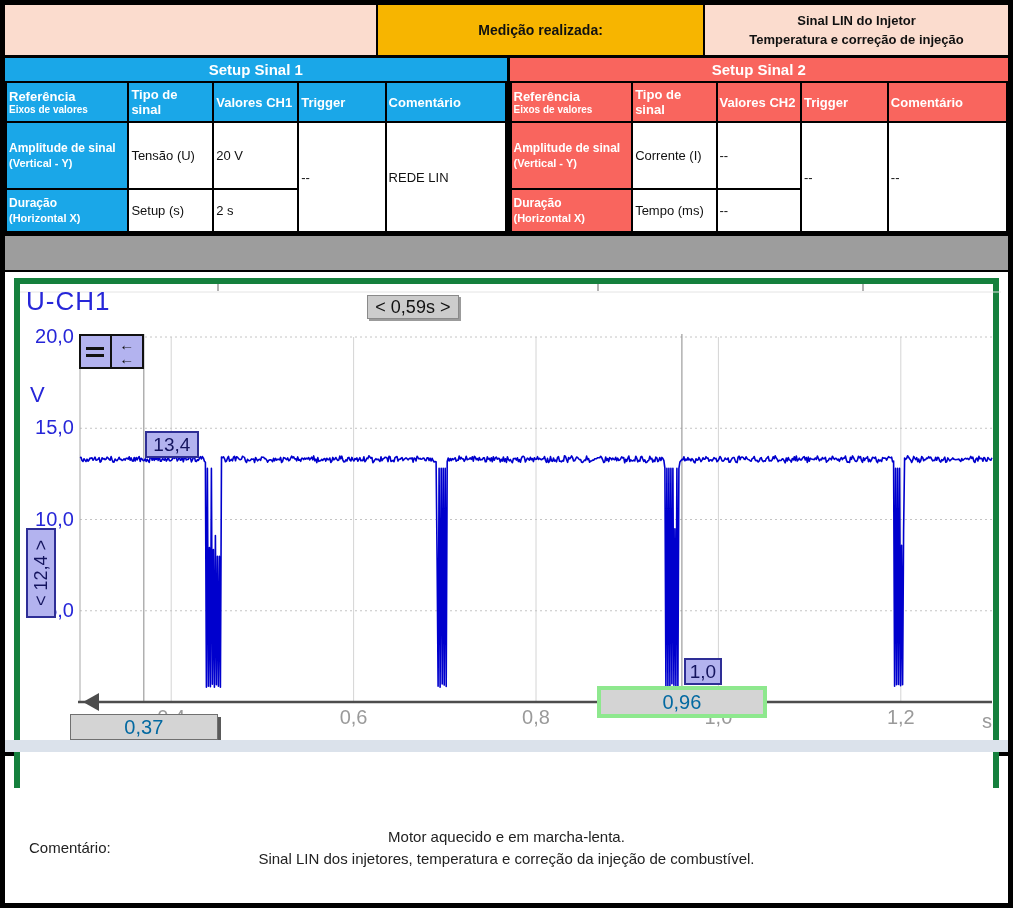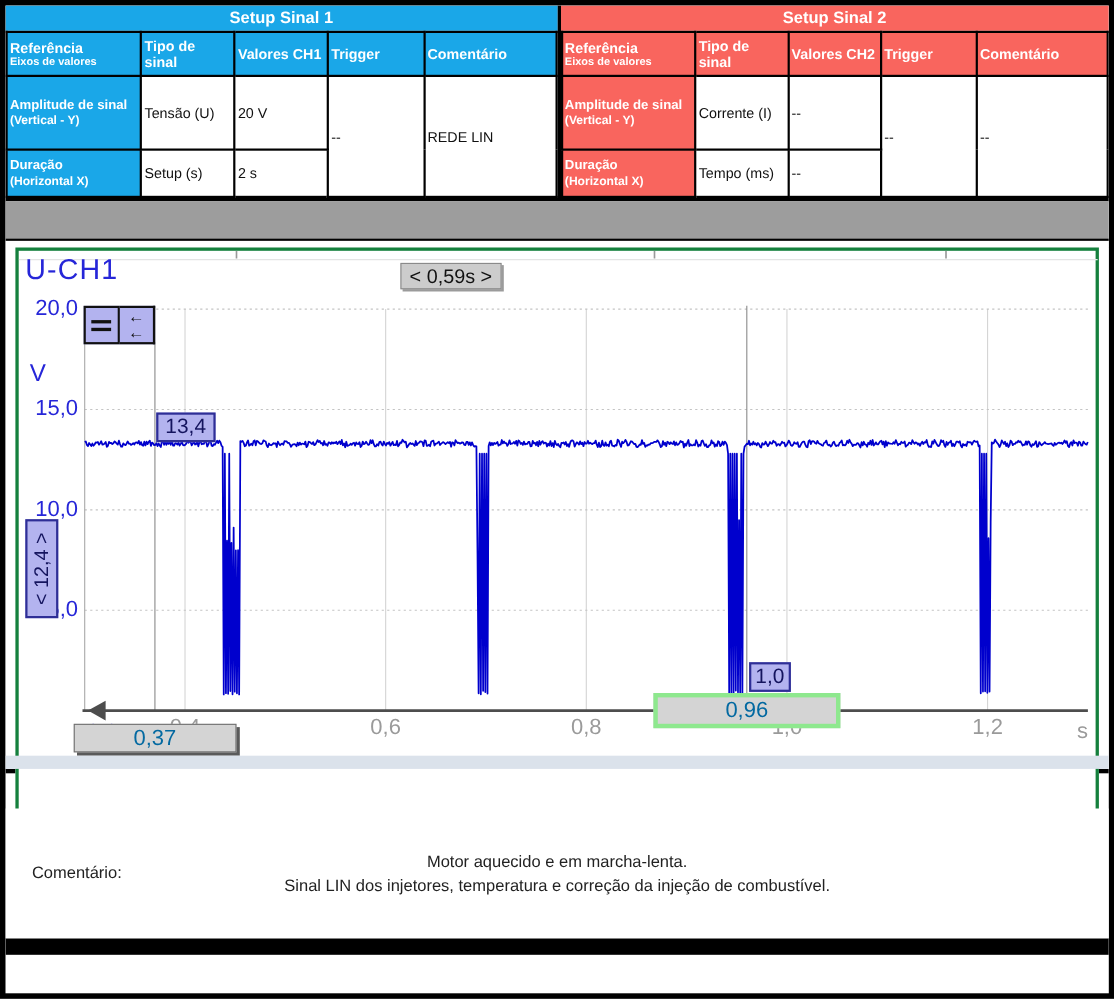--- a/index.html
+++ b/index.html
@@ -42,21 +42,21 @@
   td.cname .sub{display:block;font-size:11px;font-weight:bold;}
   td.val{background:#fff;color:#111;font-size:13px;}
 
   
   .gray-bar{height:36px;background:var(--gray-bar);border-bottom:2px solid #000;}
   .gap6{height:6px;background:#fff;}
 
   
   .chart-wrap{position:relative;height:474px;background:#fff;}
   .panel{position:absolute;left:9px;top:0;width:985px;height:540px;background:#fff;
-    border:3px solid #15803d;}
+    border:6px solid #15803d;}
   .pale-band{position:absolute;left:0;top:462px;width:100%;height:12px;background:#dbe2eb;}
   #wave-svg{position:absolute;left:0;top:0;}
   .chan-label{position:absolute;left:6px;top:2px;font-size:26px;color:var(--axis-text-blue);letter-spacing:1px;}
   .yunit{position:absolute;left:10px;top:98px;font-size:22px;color:var(--axis-text-blue);}
   .xunit{position:absolute;left:938px;top:426px;width:34px;text-align:right;font-size:20px;color:var(--tick-gray);}
   .ylab{position:absolute;left:0;width:54px;text-align:right;font-size:20px;color:var(--axis-text-blue);}
   .xlab{position:absolute;top:422px;width:60px;text-align:center;font-size:20px;color:var(--tick-gray);}
   .badge{position:absolute;background:var(--lavender);border:2px solid var(--lavender-border);
     color:#14145e;font-size:19px;text-align:center;line-height:23px;}
   .badge-dt{position:absolute;top:11px;width:92px;height:24px;background:var(--badge-gray);
@@ -81,20 +81,28 @@
   .comment-label{position:absolute;left:24px;top:50%;transform:translateY(-50%);font-size:15px;color:#222;}
   .comment-lines{height:100%;display:flex;flex-direction:column;align-items:center;justify-content:center;
     gap:5px;font-size:15px;color:#222;margin-top:32px;}
   .bottom-bar{height:15px;background:#000;}
 </style>
 </head>
 <body>
 
 <div class="frame">
 
+  <div class="top-bar">
+    <div class="top-cell top-blank"></div>
+    <div class="top-cell top-measure">Medição realizada:</div>
+    <div class="top-cell top-title">
+      <span>Sinal LIN do Injetor</span>
+      <span>Temperatura e correção de injeção</span>
+    </div>
+  </div>
 
   <div class="tables-row">
 
     <div class="setup-col s1">
       <div class="setup-title">Setup Sinal 1</div>
       <table class="setup">
         <colgroup>
             <col style="width:24.5%">
             <col style="width:17%">
             <col style="width:17%">

